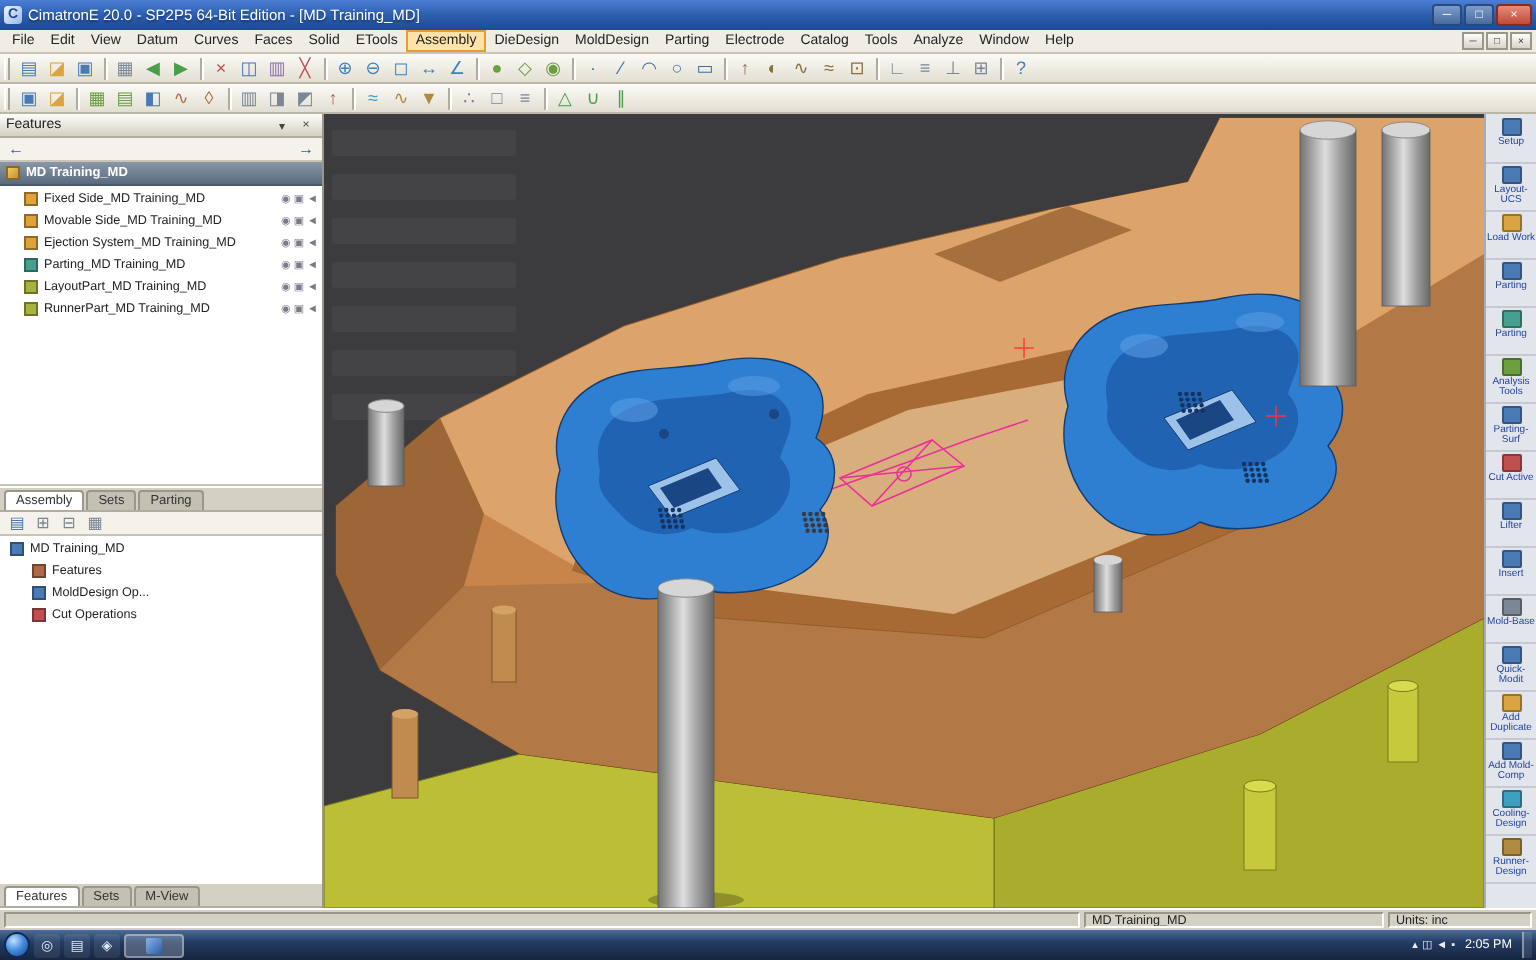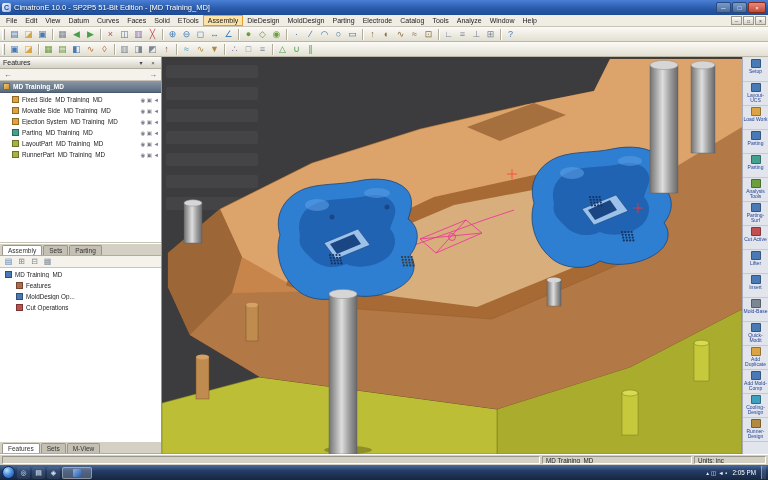--- a/index.html
+++ b/index.html
@@ -82,21 +82,21 @@
   .clock { color:#fff; font-size:6.3px; padding:0 3px; white-space:nowrap; }
   .show-desktop { width:5px; height:13px; border-left:1px solid rgba(255,255,255,.4); background:rgba(255,255,255,.1); }
 </style>
 </head>
 <body>
 
 <div class="screen">
 
   <div class="titlebar">
     <div class="app-ico">C</div>
-    <span class="title-text">CimatronE 10.0 - SP2P5 51-Bit Edition - [MD Training_MD]</span>
+    <span class="title-text">CimatronE 20.0 - SP2P5 64-Bit Edition - [MD Training_MD]</span>
     <div class="win-btns">
       <div class="win-btn">─</div>
       <div class="win-btn">□</div>
       <div class="win-btn close">×</div>
     </div>
   </div>
 
   <div class="menubar">
     <div class="menu-items" id="menu-items">
         <span class="menu-item">File</span>

